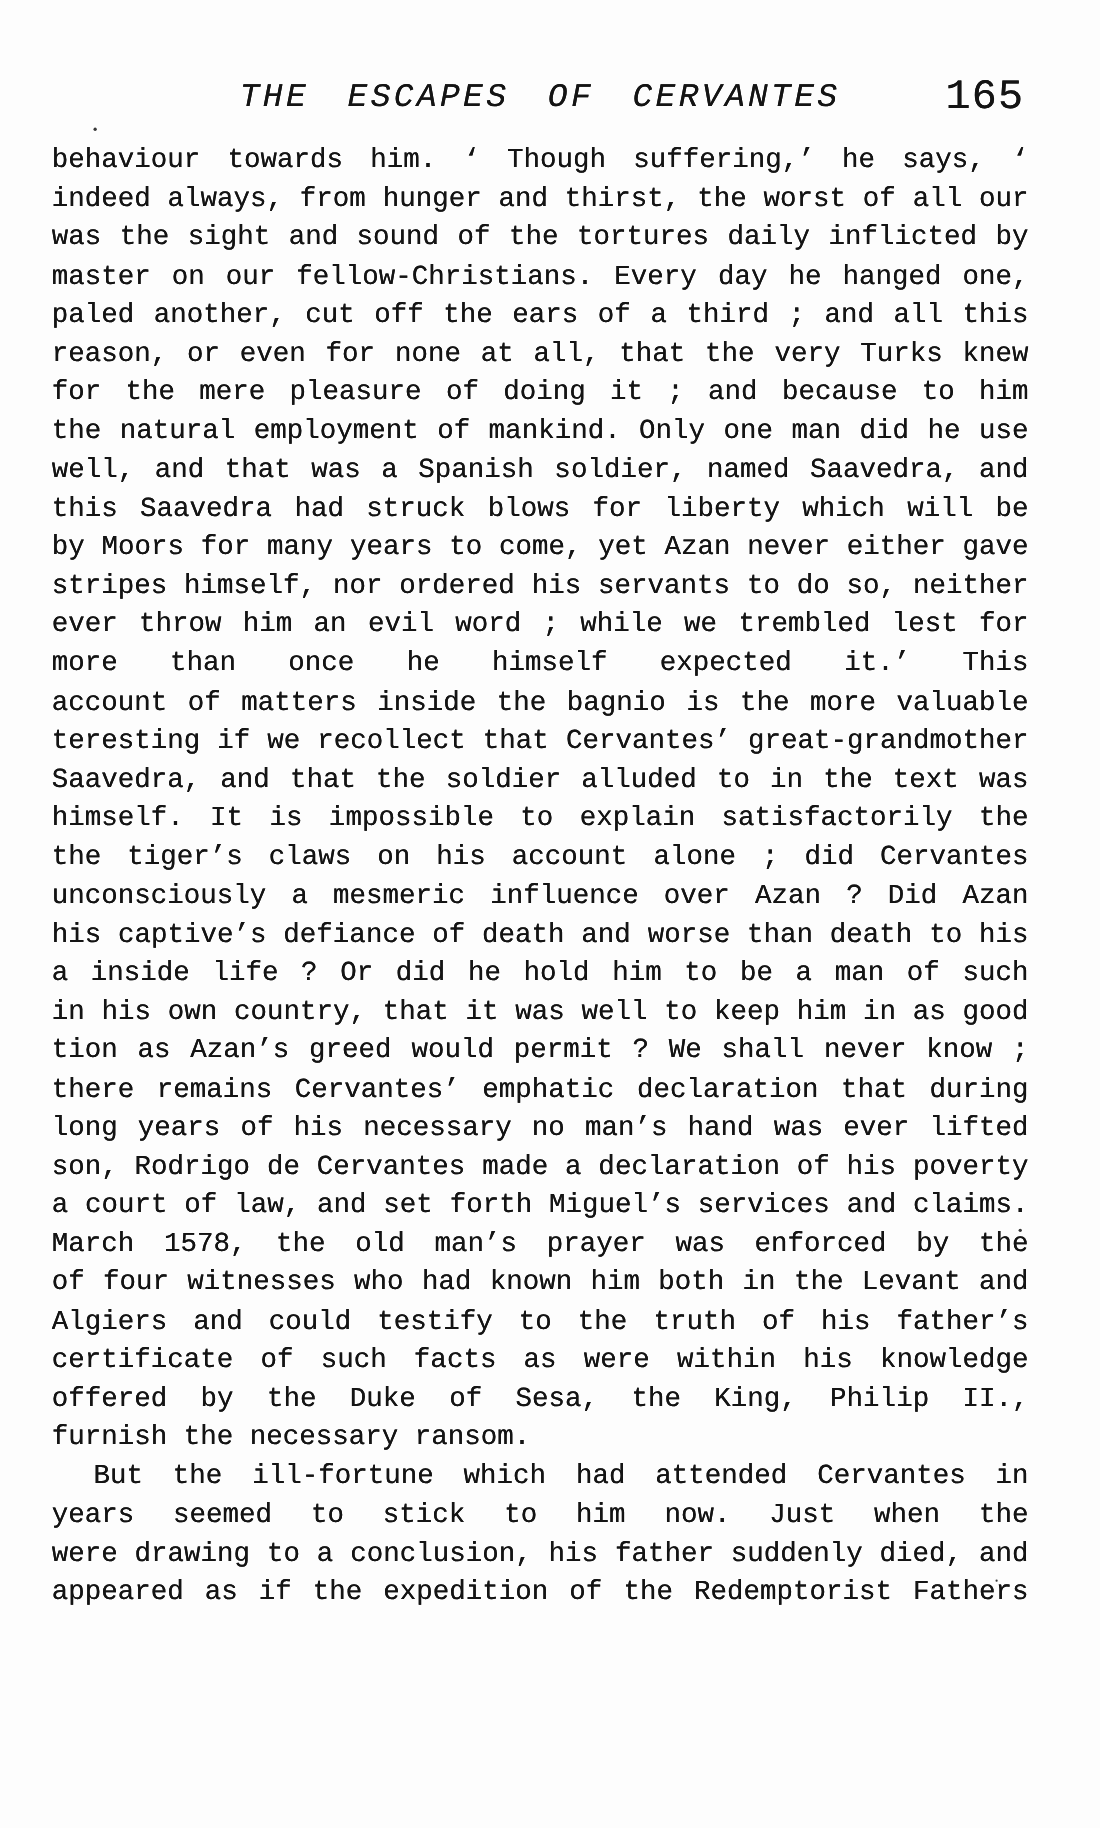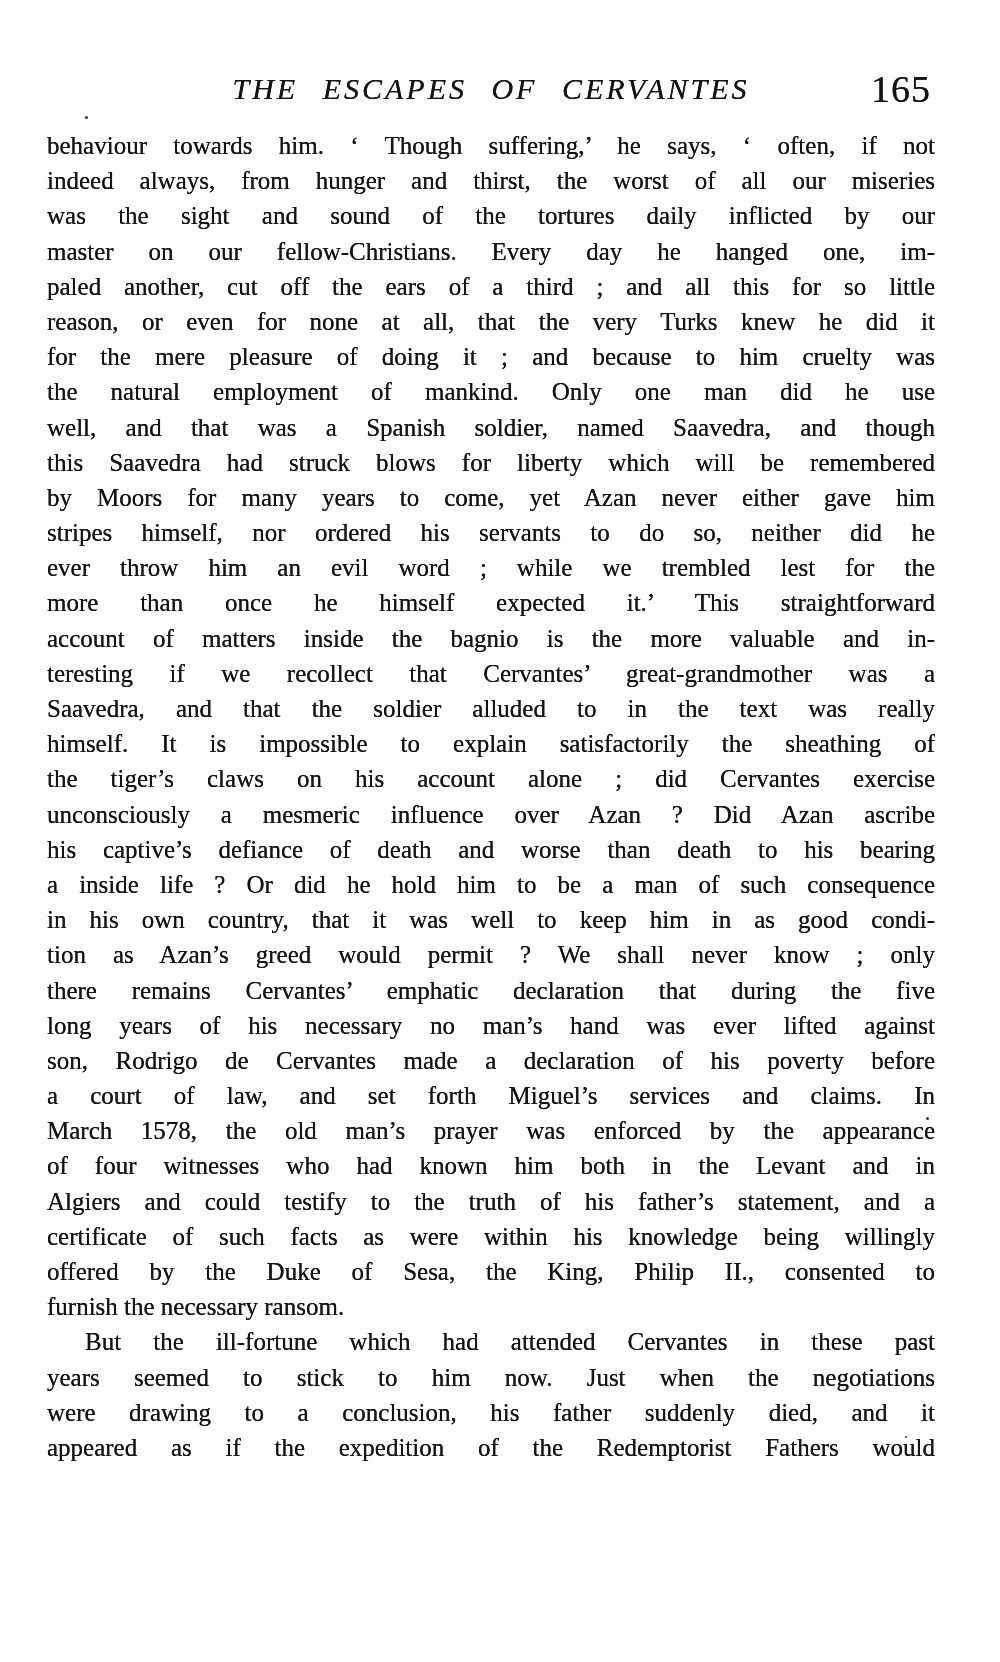--- a/index.html
+++ b/index.html
@@ -10,21 +10,21 @@
     margin: 0;
     padding: 0;
     background: var(--paper);
   }
   .book-page {
     position: relative;
     width: 1000px;
     height: 1662px;
     background: var(--paper);
     color: var(--ink);
-    font-family: Liberation Serif, serif;
+    font-family: Liberation Mono, monospace;
     overflow: hidden;
   }
   
   .running-header {
     position: absolute;
     left: 47px;
     top: 70px;
     width: 888px;
     height: 38px;
     text-align: center;

